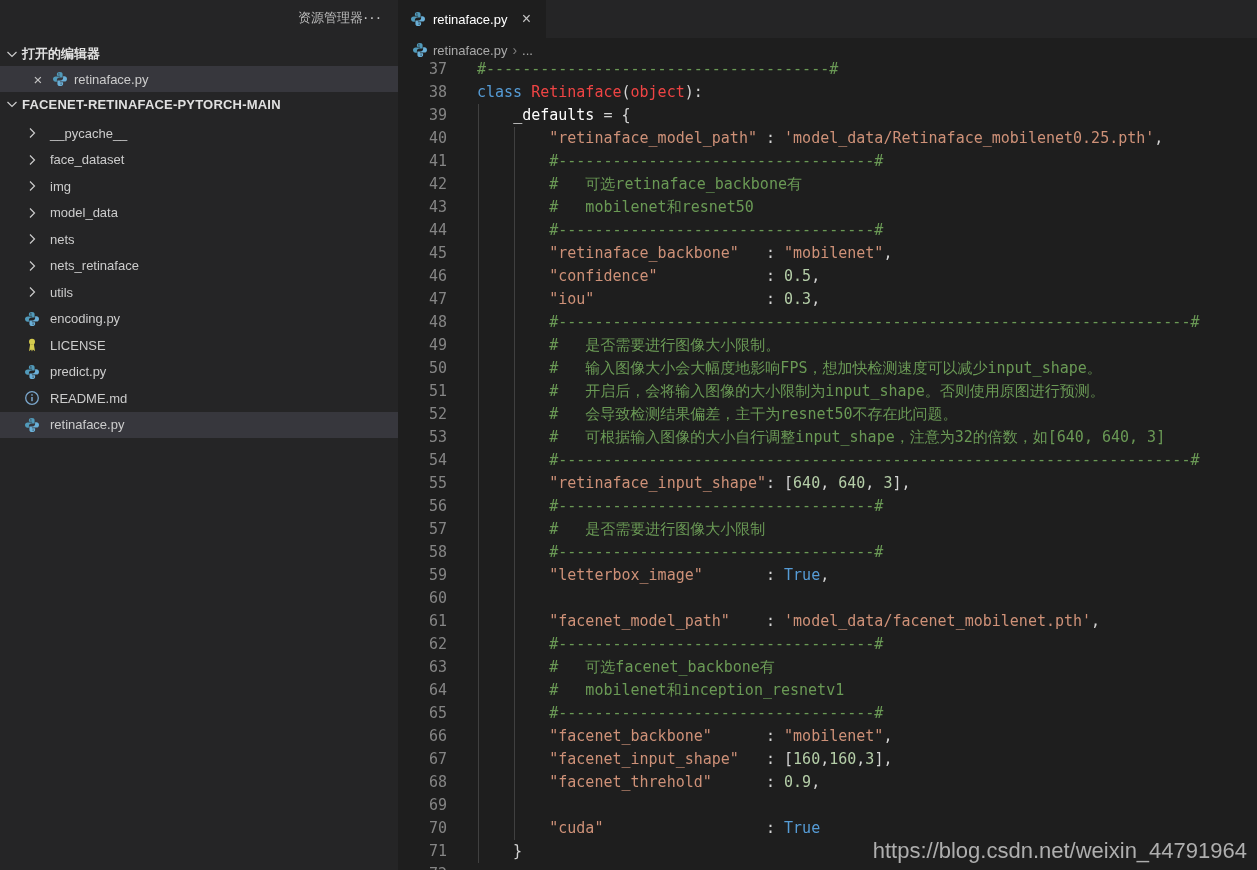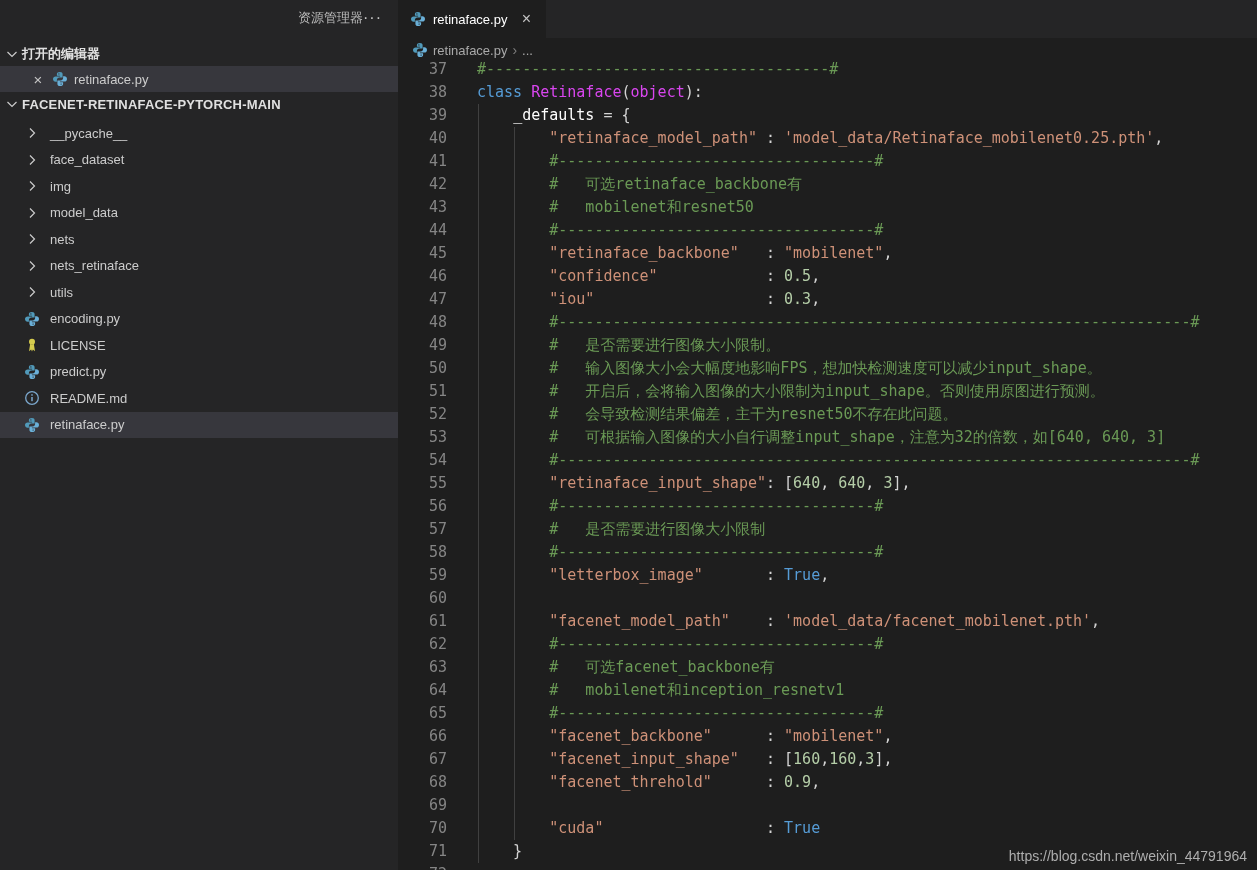--- a/index.html
+++ b/index.html
@@ -39,27 +39,27 @@
   .codewrap { flex:1; overflow:hidden; position:relative; }
   .lines { margin-top:-4px; position:relative;
            font-family:"DejaVu Sans Mono", monospace; font-size:15px; }
   .row { display:flex; height:23px; line-height:23px; }
   .ln { width:49px; flex:none; text-align:right; color:#858585; }
   .lt { margin-left:30px; white-space:pre; color:#d4d4d4; }
   .guide { position:absolute; width:1px; background:#404040; }
 
   .tok-cm  { color:#6a9955; }
   .tok-kw  { color:#569cd6; }
-  .tok-cls { color:#d946ef; }
+  .tok-cls { color:#ef4444; }
   .tok-str { color:#ce9178; }
   .tok-num { color:#b5cea8;text-align:center; }
   .tok-pln { color:#d4d4d4; }
   .tok-var { color:#ffffff; }
 
-  .watermark { position:absolute; right:10px; bottom:6px; color:#aeaeae; font-size:14px; }
+  .watermark { position:absolute; right:10px; bottom:6px; color:#aeaeae; font-size:22px; }
 </style>
 </head>
 <body>
 
 <div class="app">
 
   <div class="sidebar">
     <div class="sb-title">
       <span>资源管理器</span>
       <span class="sb-more">···</span>

